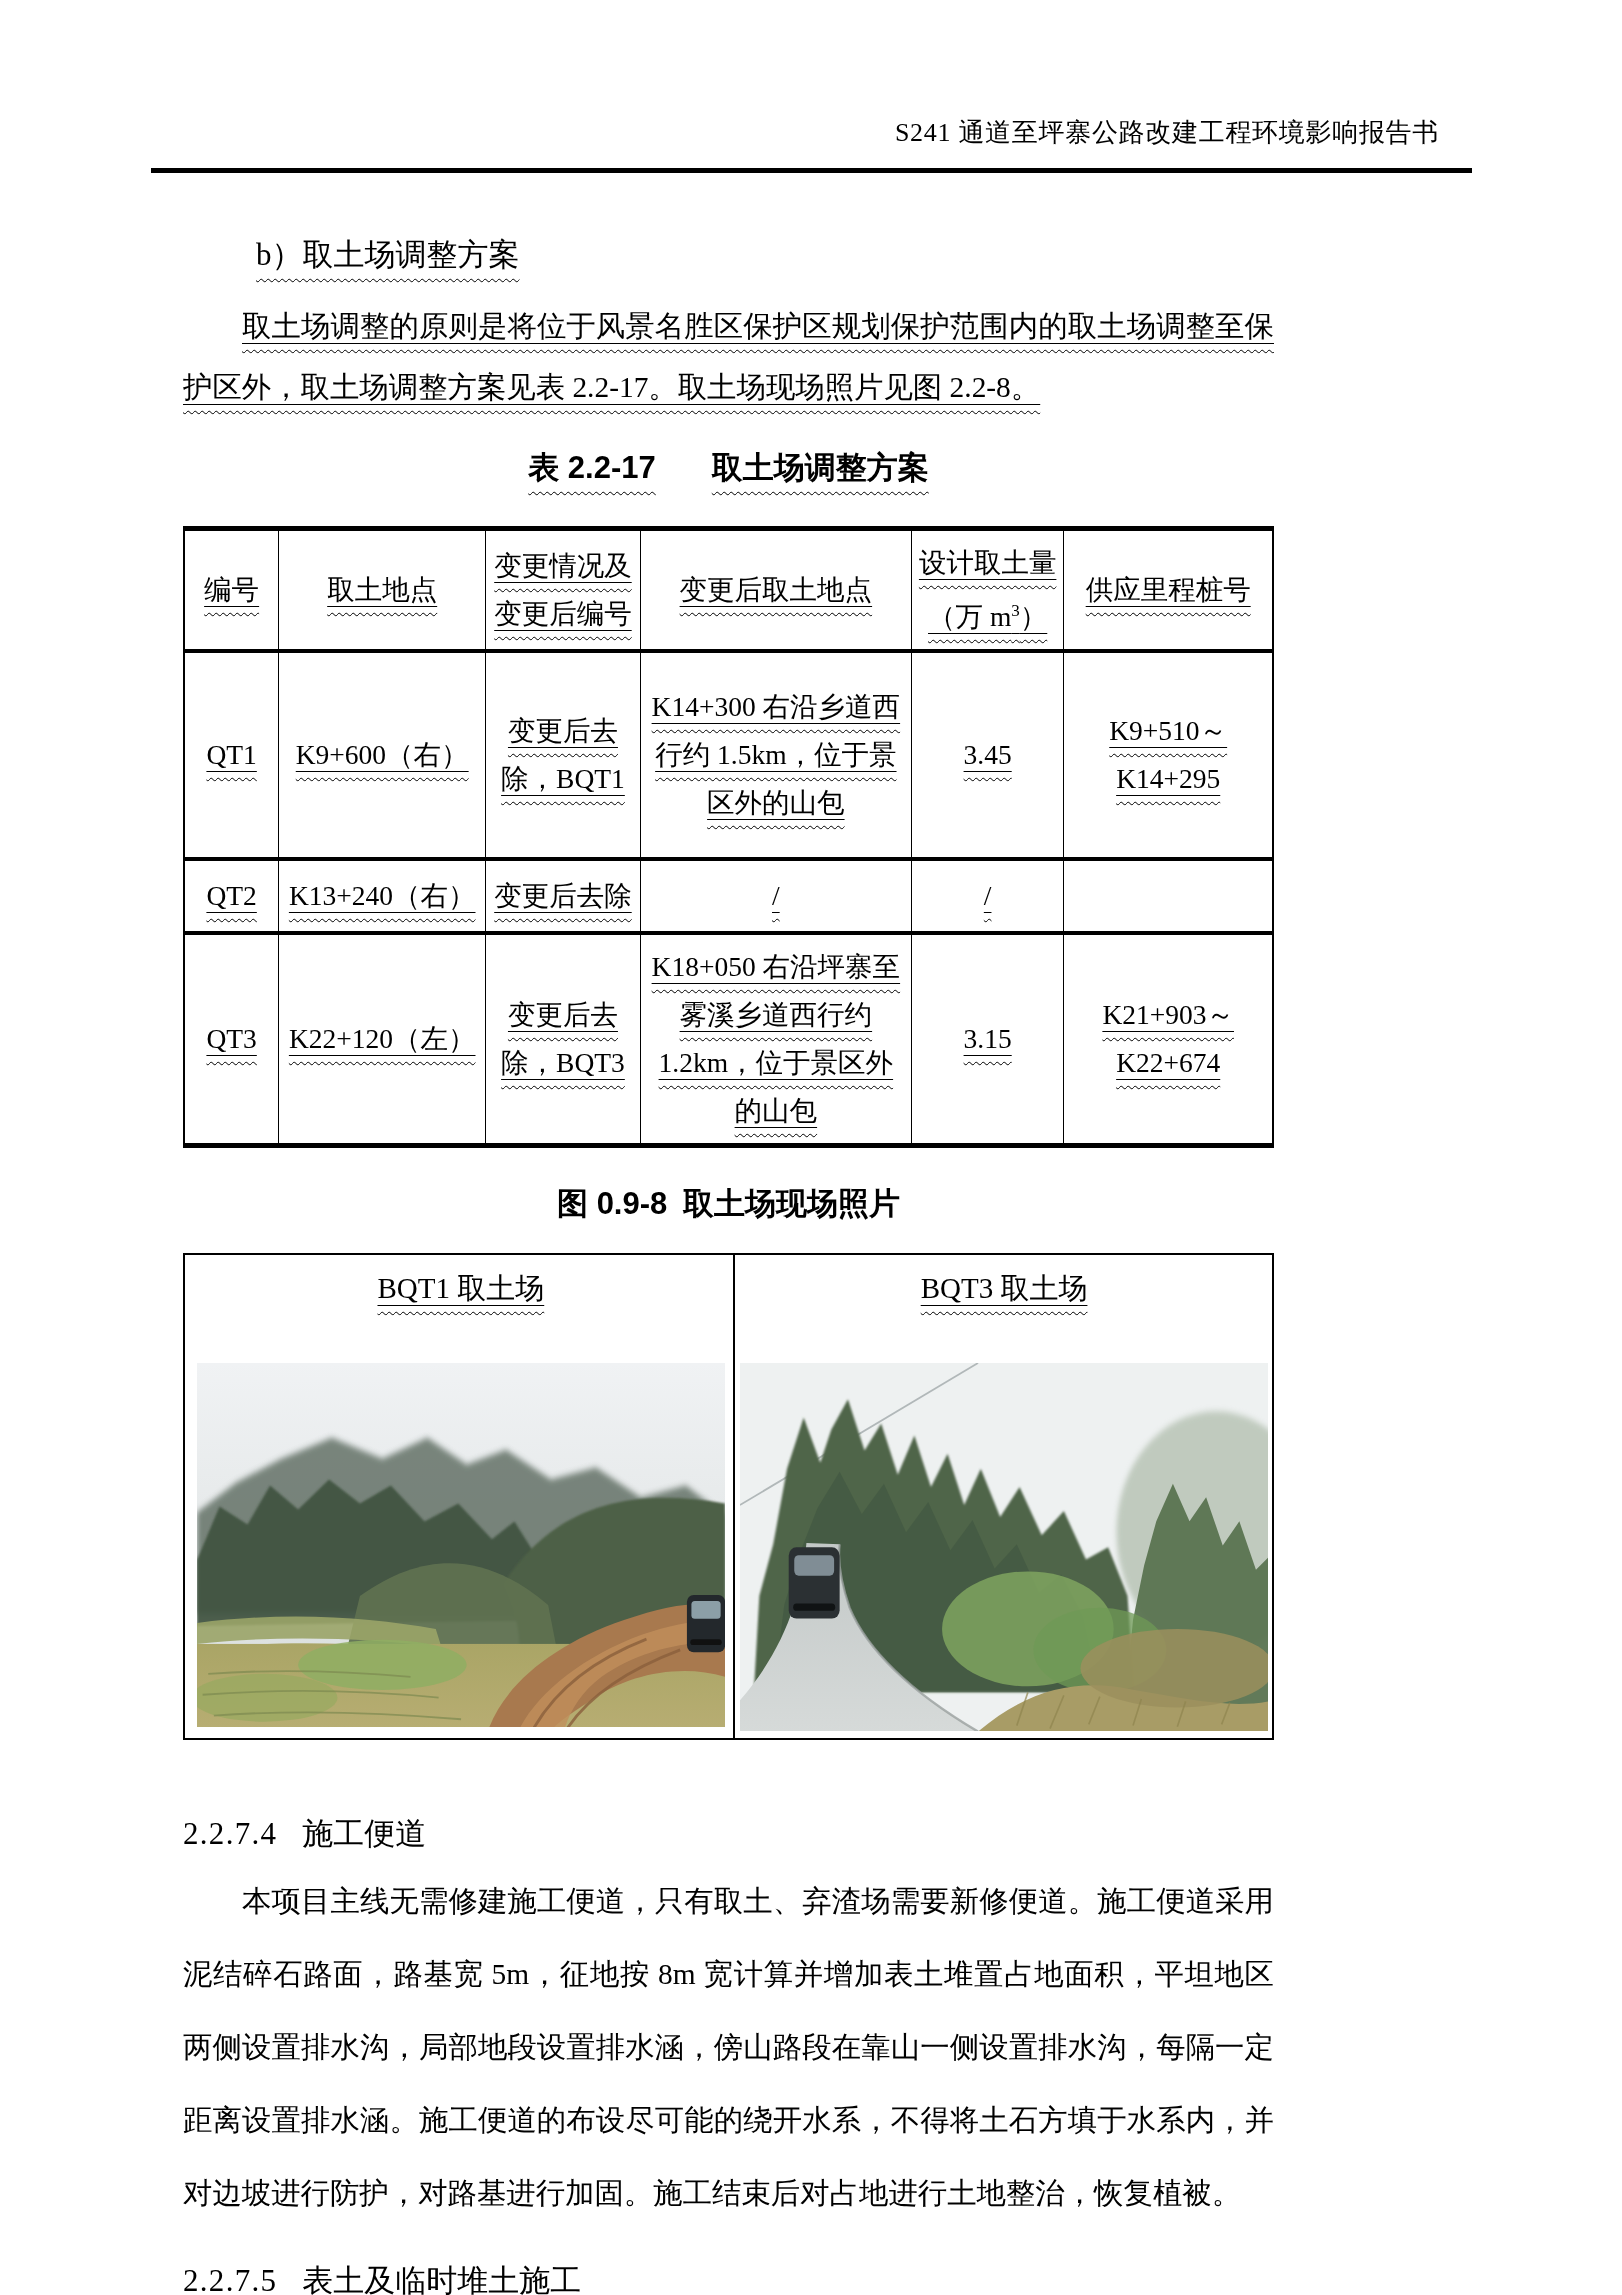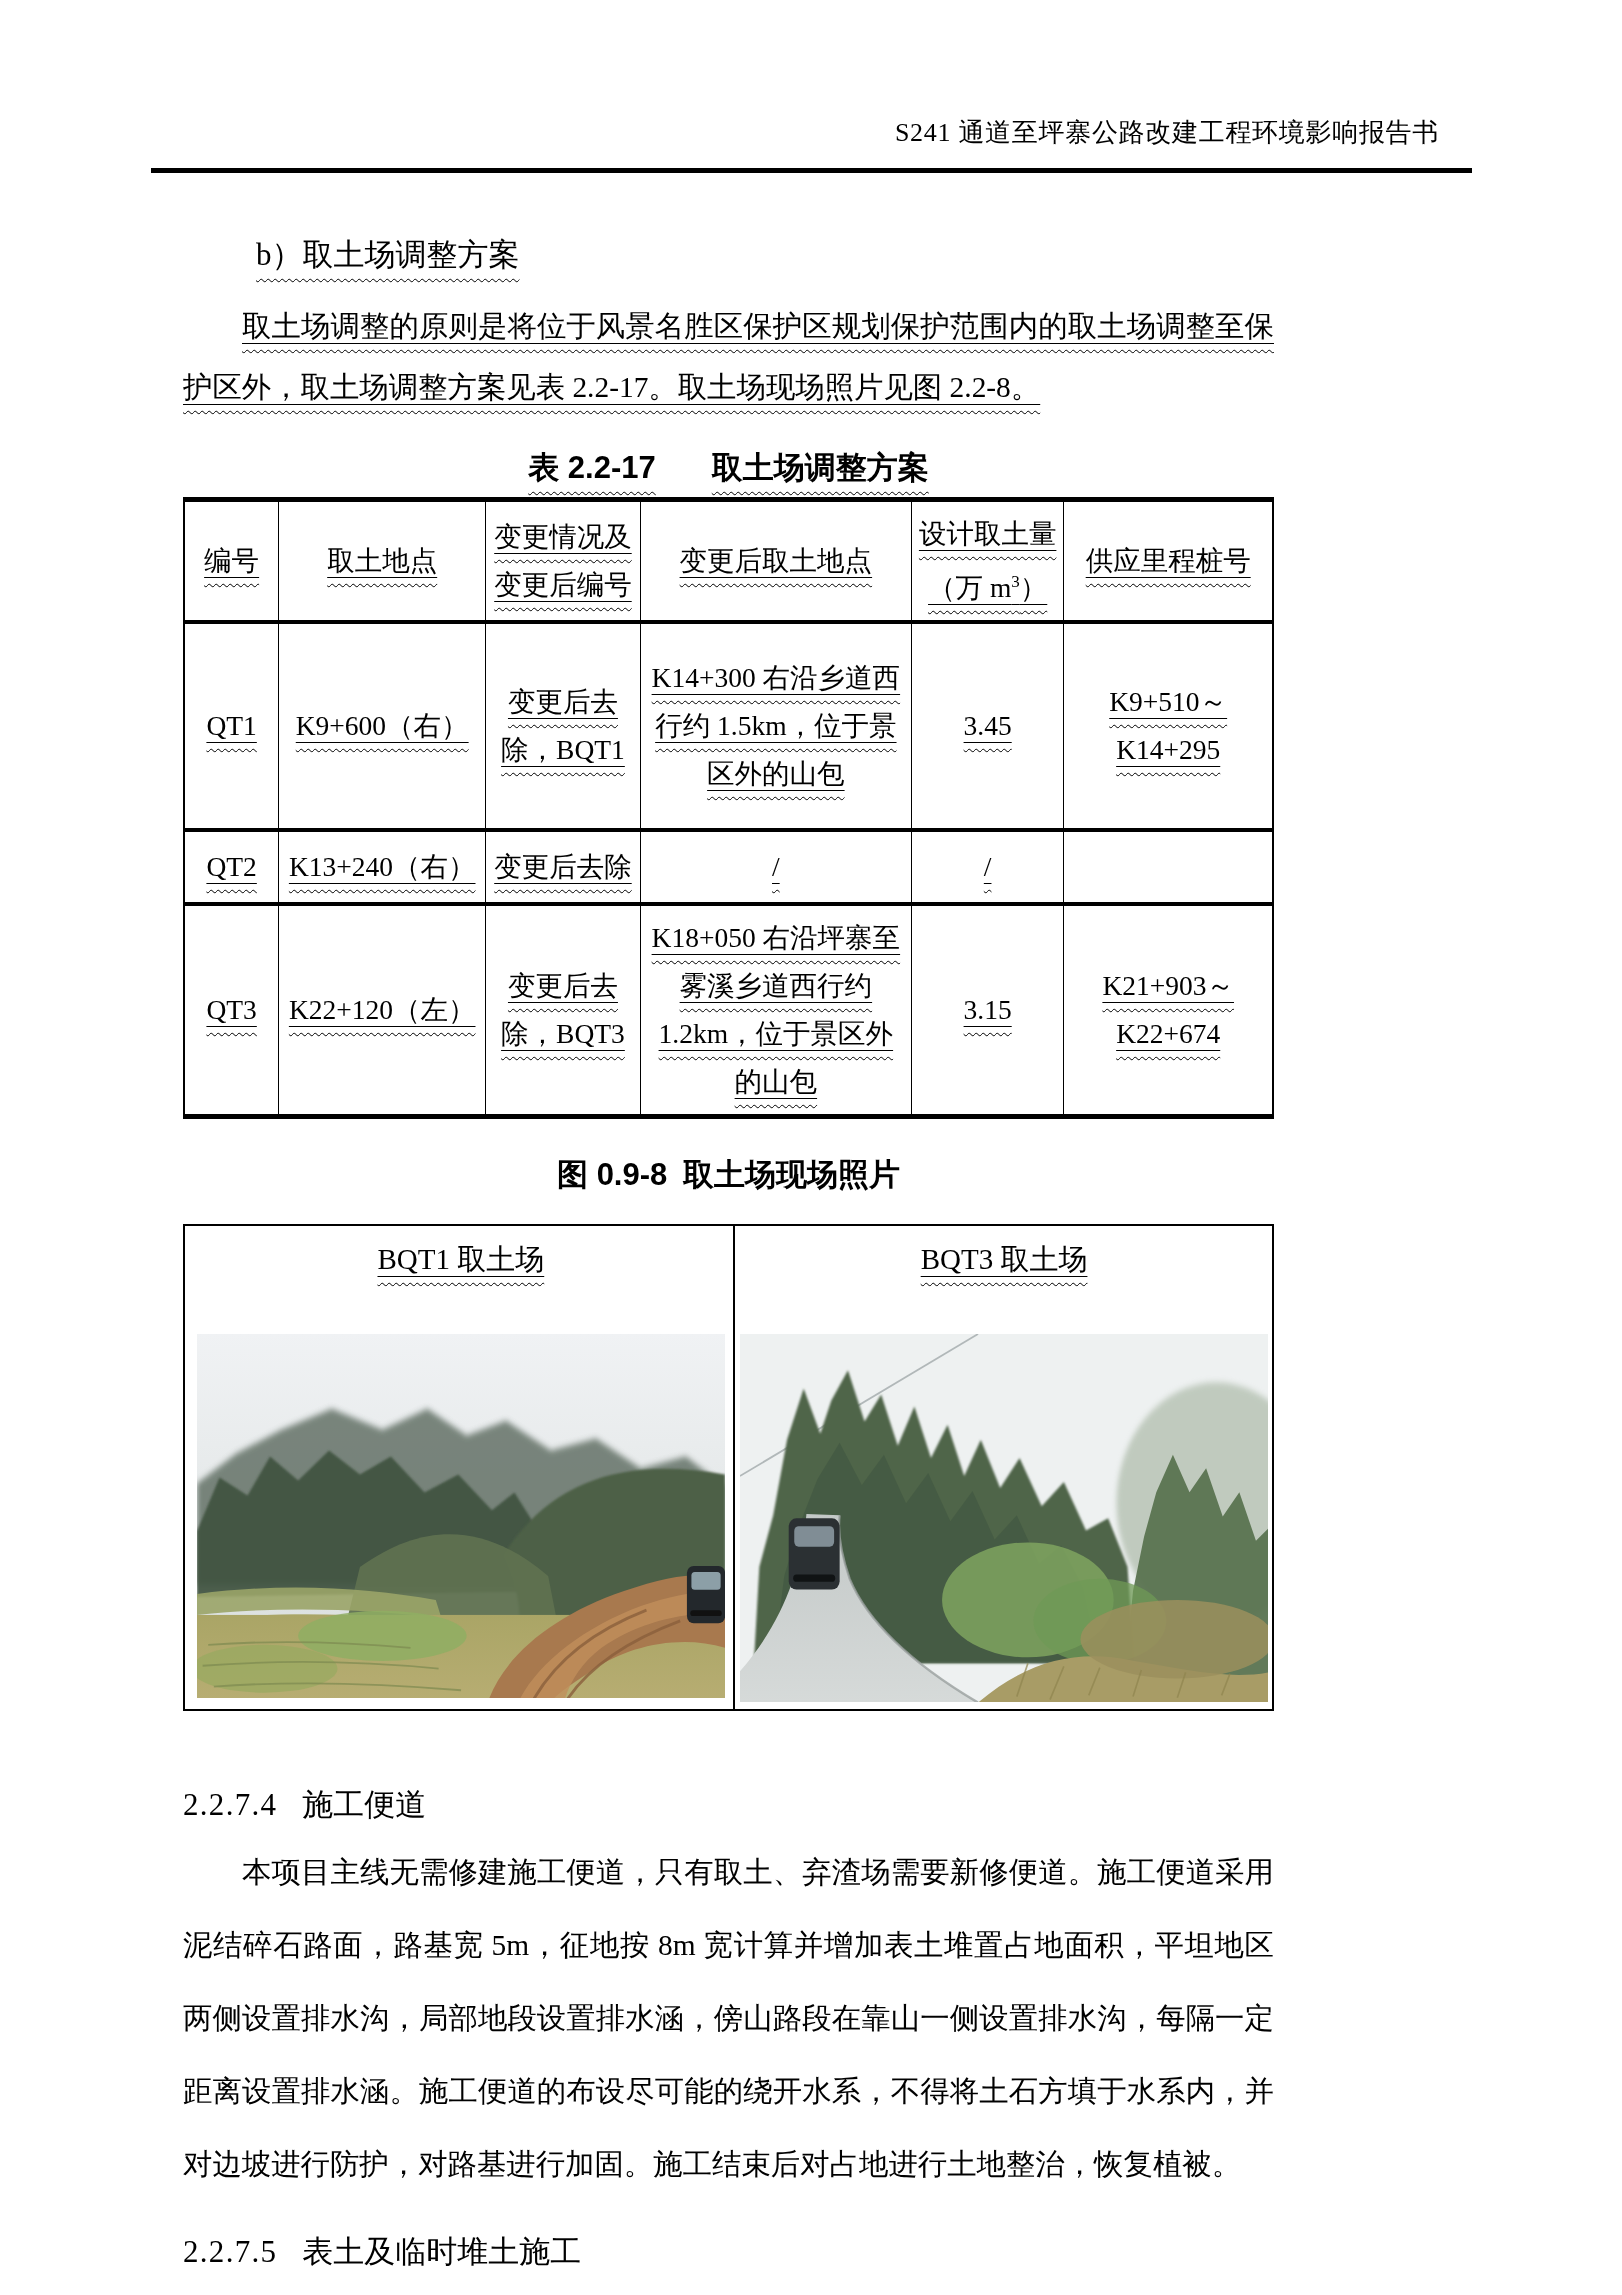--- a/index.html
+++ b/index.html
@@ -21,21 +21,21 @@
   .sl{text-decoration-line:underline;text-decoration-style:solid;
       text-decoration-thickness:1.3px;text-underline-offset:6.5px;}
 
   .h-b{margin:38px 0 0 73px;font-size:31px;}
   .para{margin-top:19.6px;font-size:29.4px;line-height:61px;text-align:justify;
         text-indent:59px;}
   .tbl-title{margin-top:26px;text-align:center;font-weight:700;font-size:31px;
              font-family:"Liberation Sans","DejaVu Sans",sans-serif;}
   .tbl-title .gap{display:inline-block;width:56px;}
 
-  table.adj{margin-top:8px;border-collapse:collapse;table-layout:fixed;width:100%;
+  table.adj{margin-top:37px;border-collapse:collapse;table-layout:fixed;width:100%;
             font-size:27.5px;}
   table.adj{border:2.6px solid #000;border-top-width:5.2px;border-bottom-width:5.2px;}
   table.adj th,table.adj td{border:1.3px solid #000;text-align:center;vertical-align:middle;
             padding:3.9px 6.5px;font-weight:400;line-height:48px;}
   table.adj thead th{height:110px;border-bottom:4.6px solid #000;}
   table.adj tbody tr td{border-top:4.6px solid #000;}
   tr.r1 td{height:196px;}
   tr.r2 td{height:63px;}
   tr.r3 td{height:200px;}
   sup{font-size:17px;vertical-align:super;}

